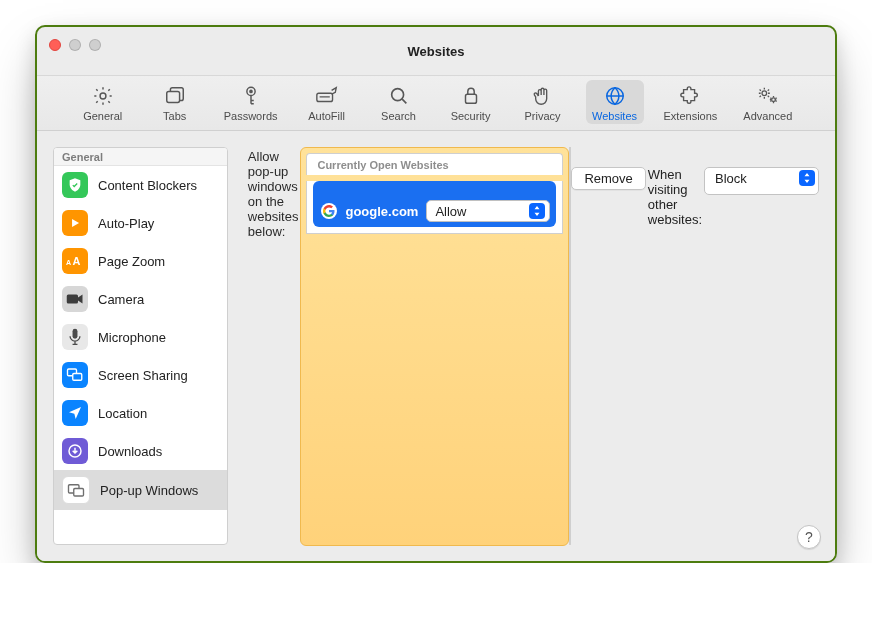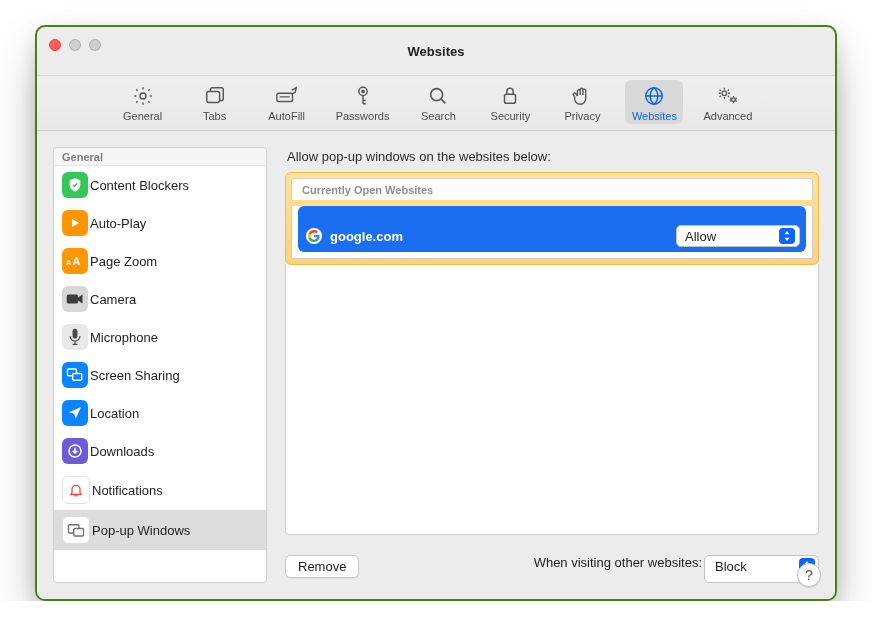--- a/index.html
+++ b/index.html
@@ -104,42 +104,42 @@
     font-size:11px;
     color:#7d7d7d;
     font-weight:600;
     padding: 3px 8px 2px 8px;
     background:#f5f5f5;
     border-bottom:1px solid #e4e4e4;
   }
   .sb-item {
     display:flex;
     align-items:center;
-    gap:2px;
+    gap:10px;
     padding: 6px 8px;
     font-size:13px;
     color:#222;
     cursor:default;
   }
   .sb-item.selected {
     background:#dcdcdc;
   }
   .sb-icon {
     width:26px;height:26px;
     border-radius:6px;
     display:flex;align-items:center;justify-content:center;
     color:#ffffff;
     font-size:15px;
   }
 
   
   .panel {
     flex:1;
     display:flex;
-    flex-direction:column;
+    flex-direction:row;
     position:relative;
   }
   .panel-title {
     font-size:13px;
     color:#2b2b2b;
     margin: 2px 2px 8px 2px;
   }
 
   .hl-frame {
     position: relative;
@@ -289,42 +289,42 @@
         <svg width="22" height="22" viewBox="0 0 24 24" fill="none" stroke="currentColor" stroke-width="1.6">
           <rect x="3" y="7" width="14" height="12" rx="2"></rect>
           <path d="M7 7V5a2 2 0 0 1 2-2h10a2 2 0 0 1 2 2v10a2 2 0 0 1-2 2h-2"></path>
         </svg>
       </span>
       <span class="tb-label">Tabs</span>
     </div>
 
     <div class="tb-item">
       <span class="ico">
+        <svg width="20" height="22" viewBox="0 0 20 24" fill="none" stroke="currentColor" stroke-width="1.6">
+          <circle cx="10" cy="7" r="4.5"></circle>
+          <circle cx="10" cy="7" r="1.2" fill="currentColor"></circle>
+          <path d="M10 11.5v9M10 17h3M10 20.5h3"></path>
+        </svg>
+      </span>
+      <span class="tb-label">Passwords</span>
+    </div>
+
+    <div class="tb-item">
+      <span class="ico">
         <svg width="24" height="22" viewBox="0 0 26 22" fill="none" stroke="currentColor" stroke-width="1.5">
           <rect x="2" y="8" width="17" height="9" rx="2"></rect>
           <path d="M5 12h11"></path>
           <path d="M18 5l5-3-1 5-4 2"></path>
         </svg>
       </span>
       <span class="tb-label">AutoFill</span>
     </div>
 
     <div class="tb-item">
       <span class="ico">
-        <svg width="20" height="22" viewBox="0 0 20 24" fill="none" stroke="currentColor" stroke-width="1.6">
-          <circle cx="10" cy="7" r="4.5"></circle>
-          <circle cx="10" cy="7" r="1.2" fill="currentColor"></circle>
-          <path d="M10 11.5v9M10 17h3M10 20.5h3"></path>
-        </svg>
-      </span>
-      <span class="tb-label">Passwords</span>
-    </div>
-
-    <div class="tb-item">
-      <span class="ico">
         <svg width="22" height="22" viewBox="0 0 24 24" fill="none" stroke="currentColor" stroke-width="1.8">
           <circle cx="10.5" cy="10.5" r="6.5"></circle>
           <path d="M20 20l-4.5-4.5"></path>
         </svg>
       </span>
       <span class="tb-label">Search</span>
     </div>
 
     <div class="tb-item">
       <span class="ico">
@@ -348,20 +348,28 @@
     <div class="tb-item selected">
       <span class="ico">
         <svg width="22" height="22" viewBox="0 0 24 24" fill="none" stroke="currentColor" stroke-width="1.6">
           <circle cx="12" cy="12" r="9"></circle>
           <path d="M3 12h18M12 3c2.8 2.4 4.2 5.4 4.2 9s-1.4 6.6-4.2 9c-2.8-2.4-4.2-5.4-4.2-9S9.2 5.4 12 3z"></path>
         </svg>
       </span>
       <span class="tb-label">Websites</span>
     </div>
 
+    <div class="tb-item">
+      <span class="ico">
+        <svg width="22" height="22" viewBox="0 0 24 24" fill="none" stroke="currentColor" stroke-width="1.5">
+          <path d="M9 4a2 2 0 1 1 4 0v1h4v4h1a2 2 0 1 1 0 4h-1v4h-4v1a2 2 0 1 1-4 0v-1H5v-4H4a2 2 0 1 1 0-4h1V5h4z"></path>
+        </svg>
+      </span>
+      <span class="tb-label">Extensions</span>
+    </div>
 
     <div class="tb-item">
       <span class="ico">
         <svg width="24" height="22" viewBox="0 0 26 24" fill="none" stroke="currentColor" stroke-width="1.4">
           <circle cx="9" cy="9" r="2.5"></circle>
           <path d="M9 3v2M9 13v2M3.8 5l1.5 1.2M12.7 11.8l1.5 1.2M3 9h2M13 9h2M3.8 13l1.5-1.2M12.7 6.2l1.5-1.2"></path>
           <circle cx="19" cy="16" r="2"></circle>
           <path d="M19 12v1.5M19 18.5V20M15.6 14l1.2 1M21.2 17l1.2 1M15 16h1.5M20.5 16H22M15.6 18l1.2-1M21.2 15l1.2-1"></path>
         </svg>
       </span>
@@ -446,28 +454,20 @@
       <div class="sb-item">
         <span class="sb-icon" style="background:#6f5bd6">
           <svg width="16" height="16" viewBox="0 0 24 24" fill="none" stroke="#fff" stroke-width="2.2">
               <circle cx="12" cy="12" r="9"></circle>
               <path d="M12 7v7M8.5 11.5L12 15l3.5-3.5"></path>
             </svg>
         </span>
         <span>Downloads</span>
       </div>
 
-      <div class="sb-item">
-        <span class="sb-icon" style="background:#ffffff;border:1px solid #e2e2e2">
-          <svg width="16" height="16" viewBox="0 0 24 24" fill="none" stroke="#ff3b30" stroke-width="1.8">
-              <path d="M6 16V11a6 6 0 1 1 12 0v5l1.5 2.5h-15L6 16zM10 19a2 2 0 0 0 4 0"></path>
-            </svg>
-        </span>
-        <span>Notifications</span>
-      </div>
 
       <div class="sb-item selected">
         <span class="sb-icon" style="background:#ffffff;border:1px solid #dcdcdc">
           <svg width="18" height="16" viewBox="0 0 24 20" fill="none" stroke="#6f6f6f" stroke-width="1.8">
               <rect x="2" y="3" width="14" height="11" rx="1.5"></rect>
               <rect x="9" y="8" width="13" height="10" rx="1.5" fill="#ffffff"></rect>
             </svg>
         </span>
         <span>Pop-up Windows</span>
       </div>

